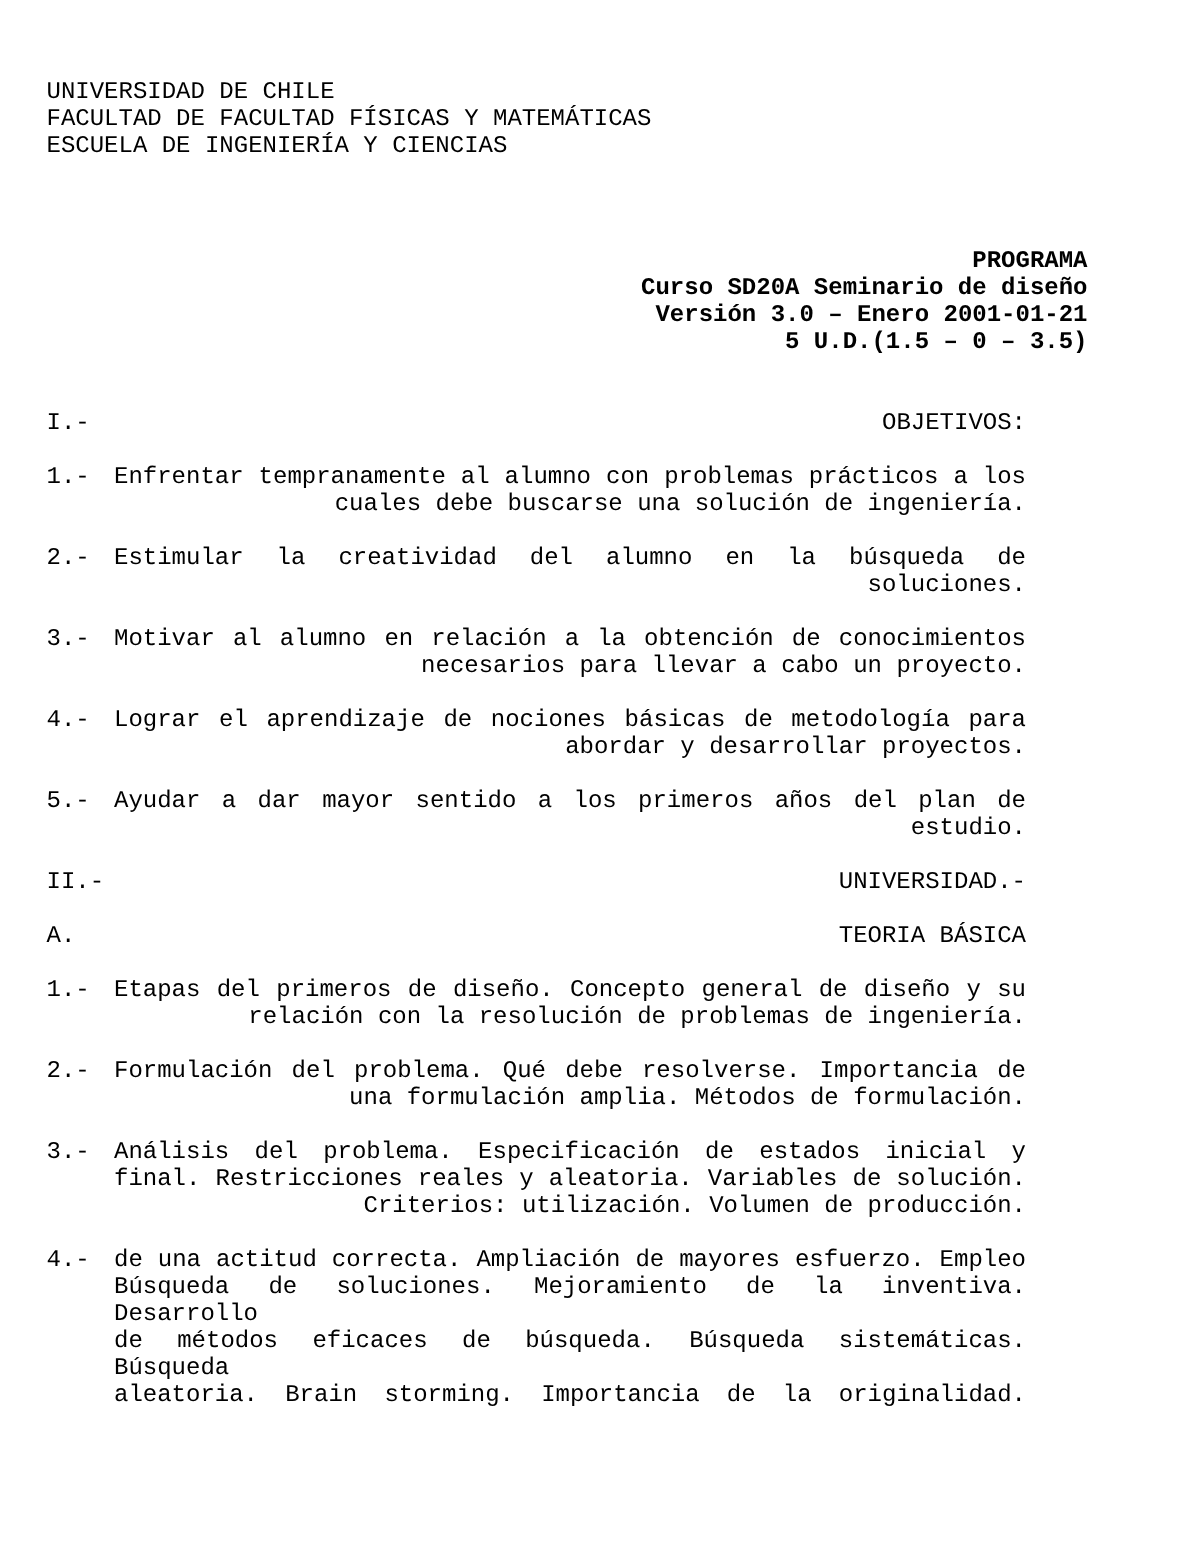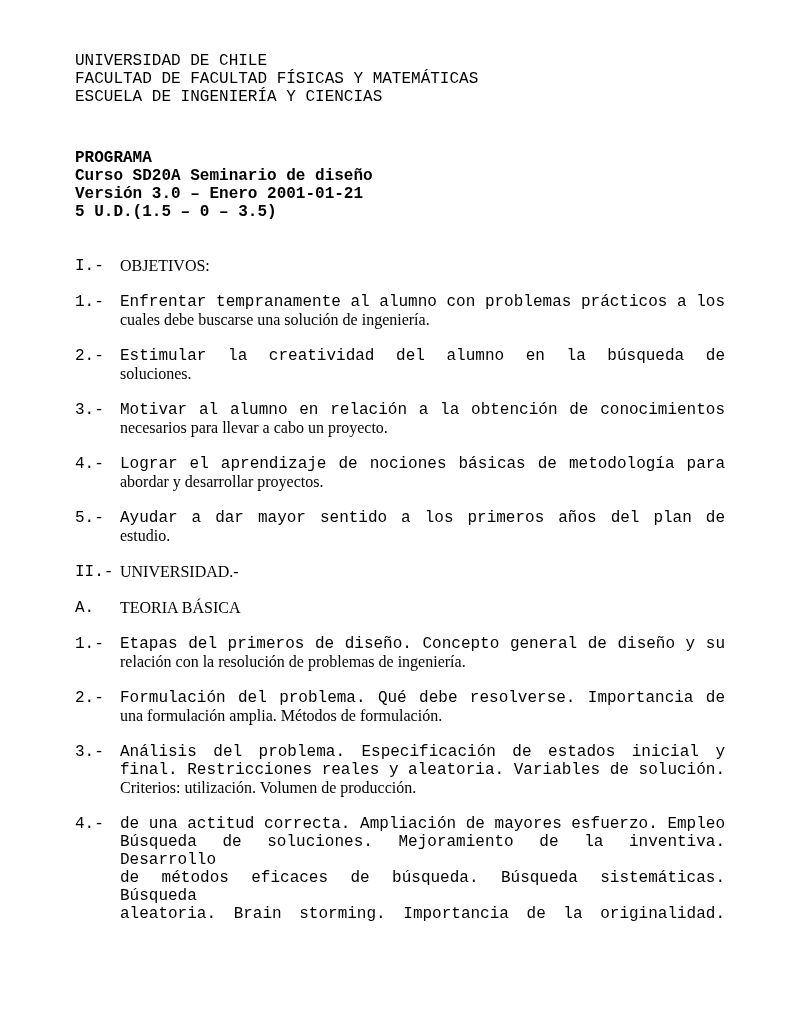--- a/index.html
+++ b/index.html
@@ -10,32 +10,32 @@
   body {
     width: 800px;
     height: 1035px;
     font-family: "Liberation Mono", "DejaVu Sans Mono", monospace;
     font-size: 16px;
     line-height: 18px;
     color: #000000;
     overflow: hidden;
   }
   .doc {
-    padding: 52px 75px 0 75px;
+    padding: 52px 75px 0 31px;
     box-sizing: border-box;
     width: 800px;
     height: 1035px;
   }
   .letterhead div {
     white-space: nowrap;
   }
   .title-block {
-    margin-top: 43px;
+    margin-top: 59px;
     font-weight: bold;
-    text-align: left;
+    text-align: right;
   }
   .row {
     display: flex;
     margin-top: 18px;
   }
   .mt36 {
     margin-top: 36px;
   }
   .num {
     flex: none;
@@ -45,23 +45,22 @@
   .ptext {
     width: 608px;
   }
   
   .jl {
     text-align: justify;
     text-align-last: justify;
   }
   
   .ll {
-    text-align: left;
+    text-align: right;
     white-space: nowrap;
-    font-family: Liberation Serif, serif;
   }
 </style>
 </head>
 <body>
 
 <div class="doc">
 
   <div class="letterhead">
     <div>UNIVERSIDAD DE CHILE</div>
     <div>FACULTAD DE FACULTAD FÍSICAS Y MATEMÁTICAS</div>

